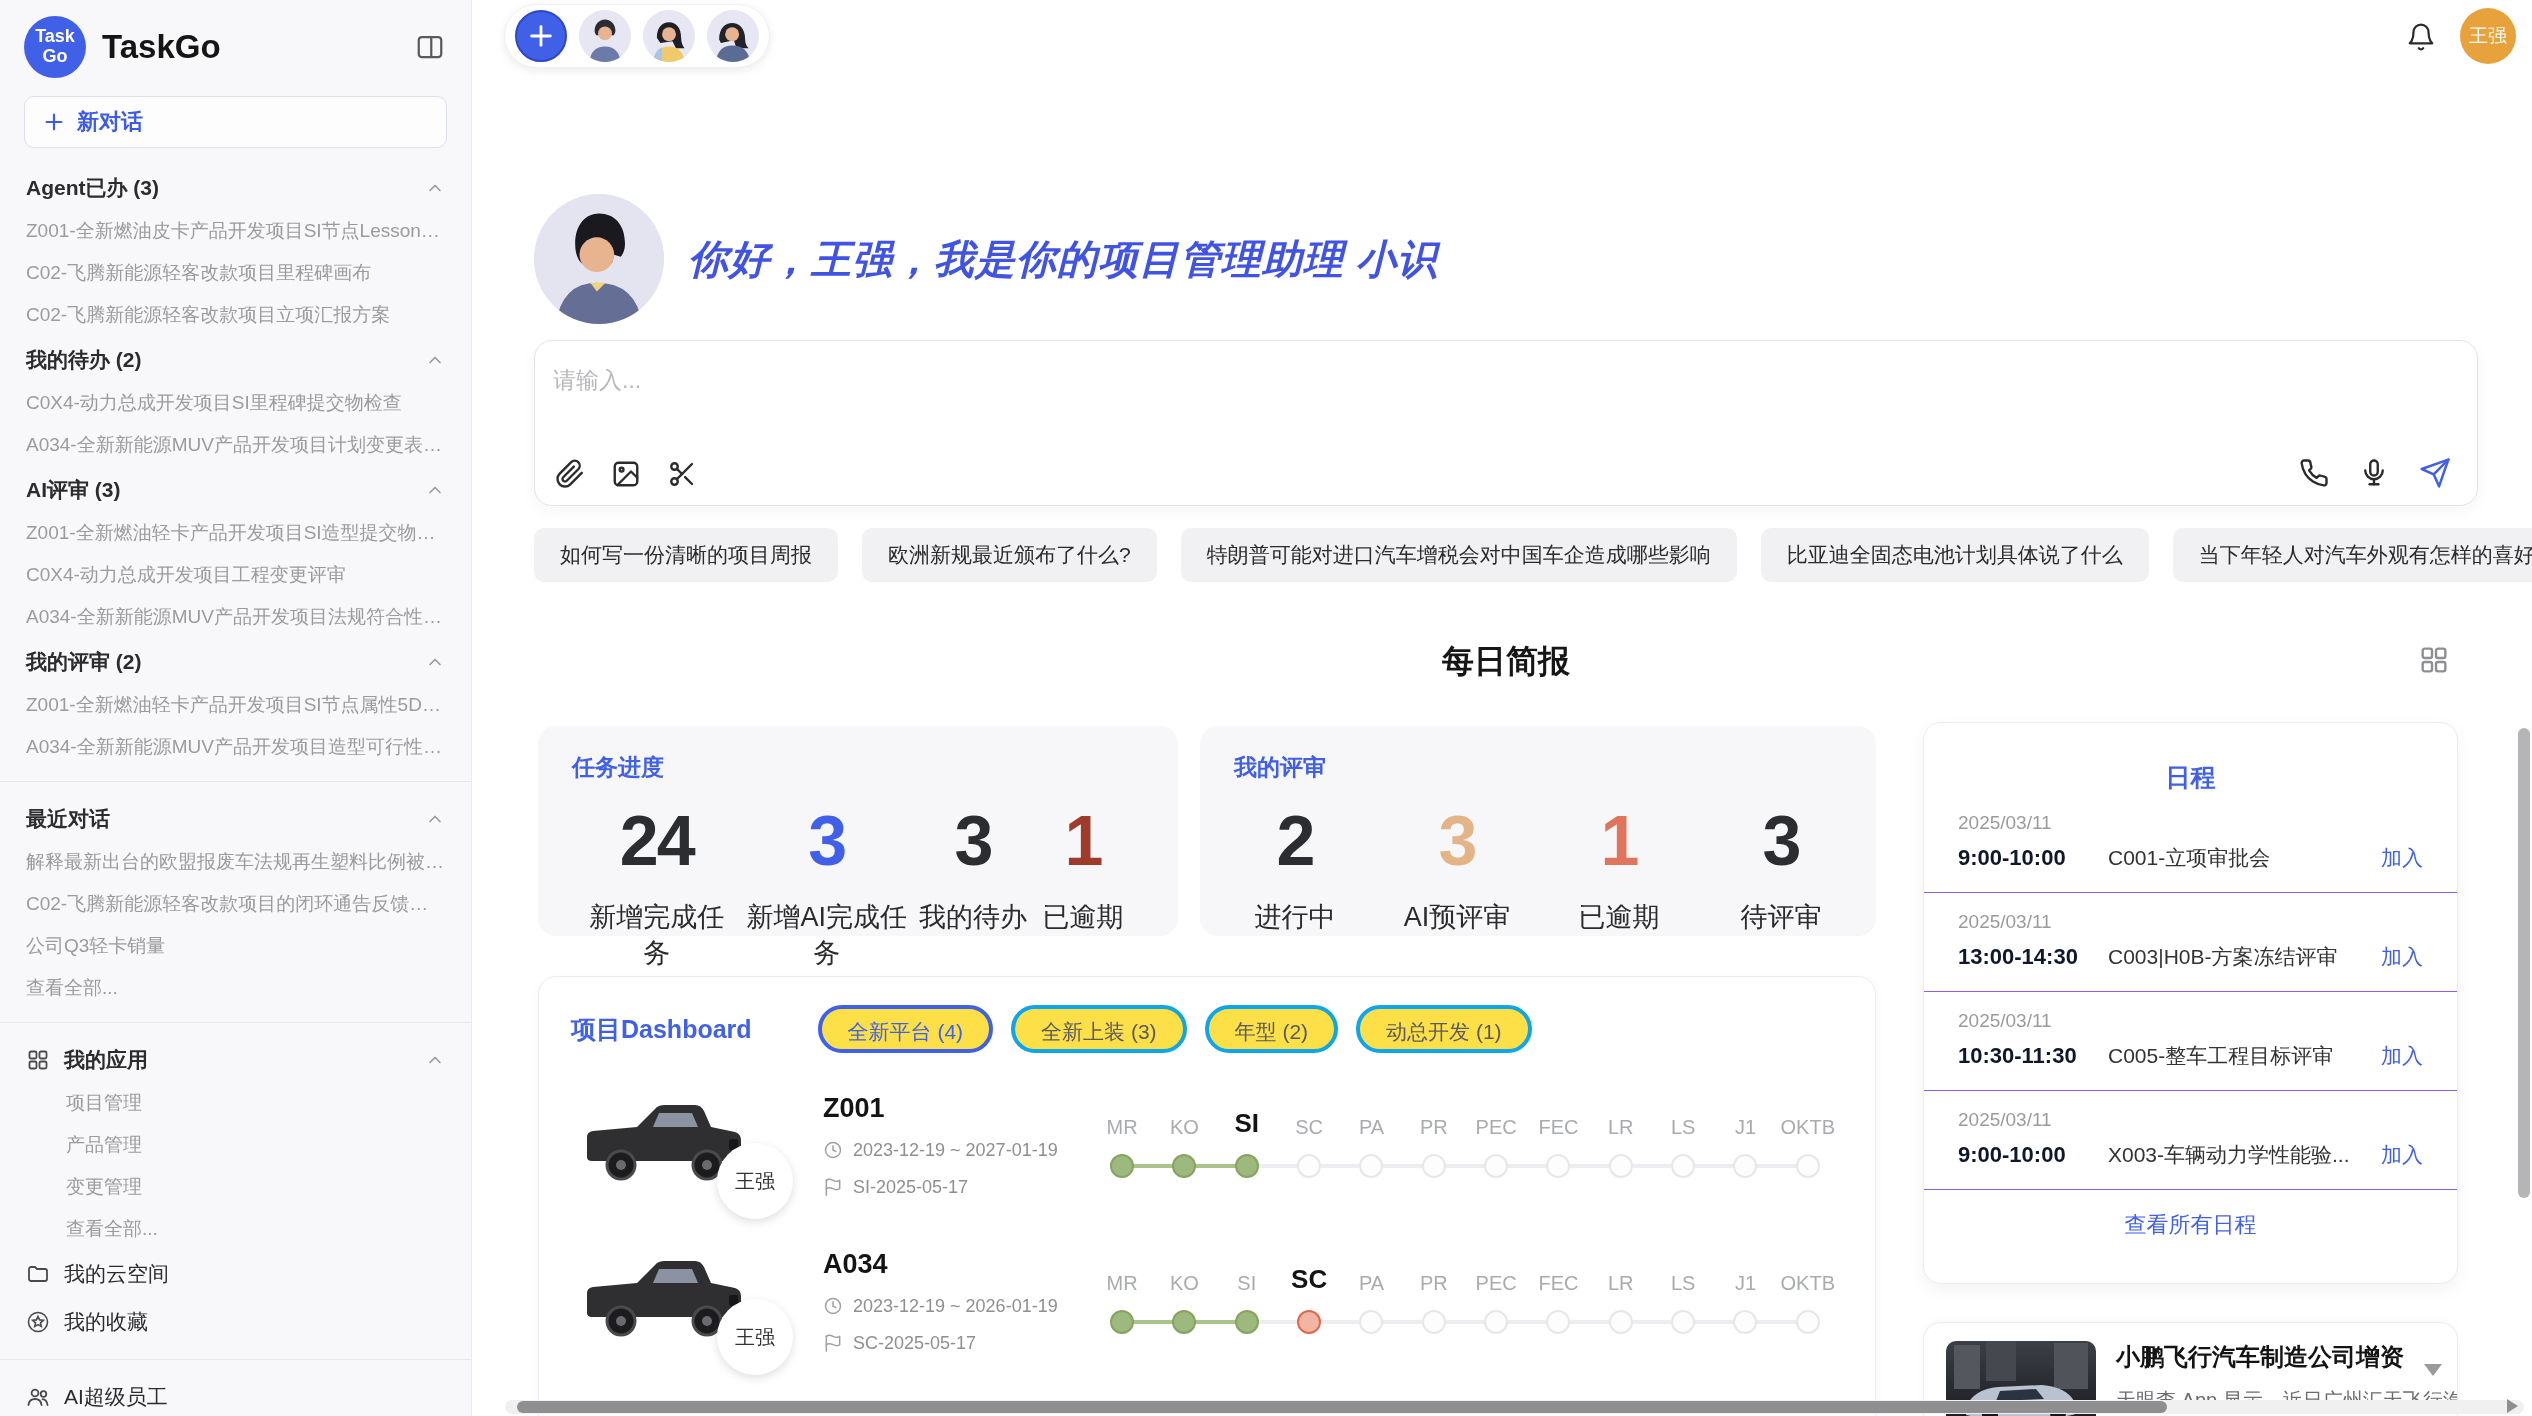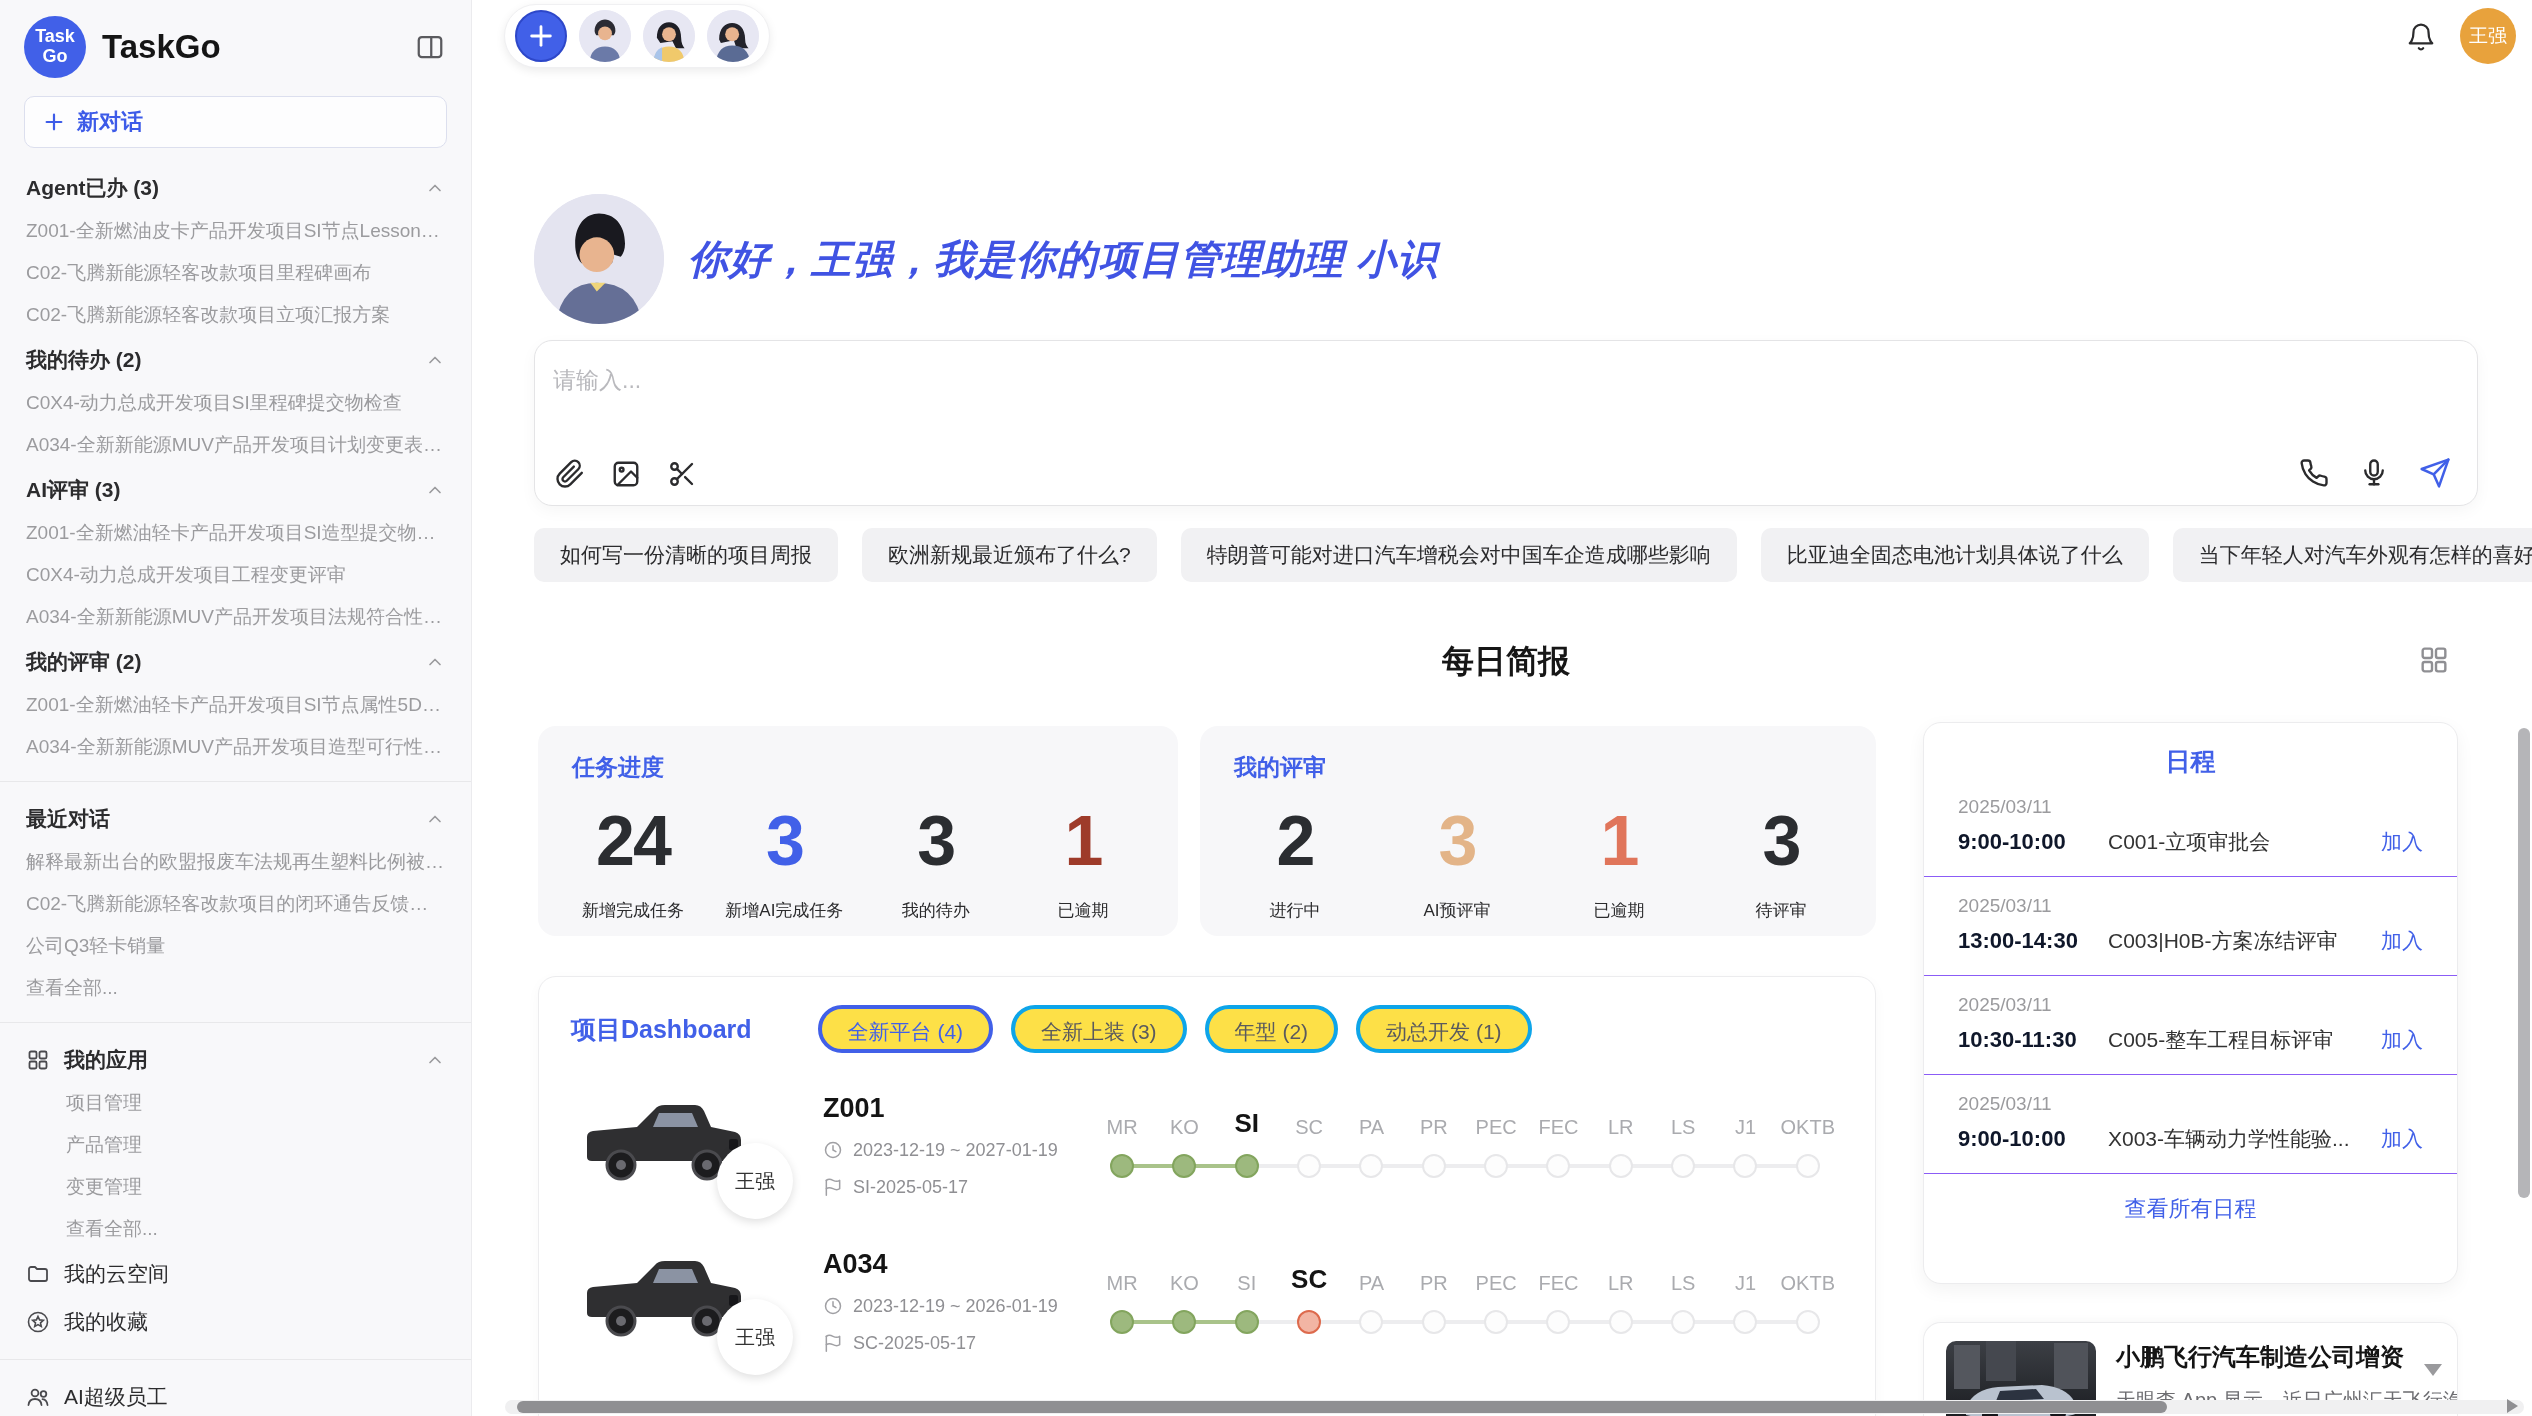--- a/index.html
+++ b/index.html
@@ -46,21 +46,21 @@
   .briefing-title { position:absolute; left:62px; width:1944px; top:640px; text-align:center; font-size:32px; font-weight:700; color:#161616; }
   .briefing-grid { position:absolute; right:82px; top:644px; cursor:pointer; }
 
   .stats-row { position:absolute; left:66px; top:726px; display:flex; gap:22px; }
   .stat-card { background:#f7f7f9; border-radius:18px; padding:26px 34px 30px; height:210px; }
   .stat-card.c0 { width:640px; } .stat-card.c1 { width:676px; }
   .stat-title { color:#4160e8; font-size:23px; font-weight:600; }
   .stat-items { display:flex; justify-content:space-between; margin-top:18px; padding:0 6px; }
   .stat { text-align:center; min-width:110px; }
   .stat-value { font-size:70px; font-weight:700; letter-spacing:-2px; }
-  .stat-label { margin-top:18px; font-size:17px; color:#2b2b2d; }
+  .stat-label { margin-top:18px; font-size:27px; color:#2b2b2d; }
 
   .dash-card { position:absolute; left:66px; top:976px; width:1338px; height:480px; background:#fff; border:1px solid #ececee; border-radius:18px; box-shadow:0 4px 14px rgba(0,0,0,.03); overflow:hidden; }
   .dash-head { display:flex; align-items:center; padding:28px 32px 0; }
   .dash-title { color:#4160e8; font-size:25px; font-weight:600; }
   .dash-tabs { display:flex; gap:18px; margin-left:66px; }
   .tab { border:4px solid #0ea5e9; border-radius:999px; height:48px; line-height:46px; padding:0 26px; font-size:21px; color:#5a5a5e; background:#fde047; cursor:pointer; white-space:nowrap; }
   .tab.active { border-color:#4160e8; color:#4160e8; }
   .proj-row { display:flex; align-items:center; padding:34px 36px 6px 40px; }
   .proj-img-wrap { position:relative; width:170px; height:116px; flex:none; }
   .owner-badge { position:absolute; right:-44px; bottom:-16px; width:76px; height:76px; border-radius:50%; background:#fff; box-shadow:0 3px 10px rgba(0,0,0,.13); display:flex; align-items:center; justify-content:center; font-size:20px; color:#333; }
@@ -74,21 +74,21 @@
   .tl-track { position:relative; height:38px; margin-top:8px; }
   .tl-line { position:absolute; top:17px; height:4px; background:#ededef; border-radius:2px; }
   .tl-line.done { background:#a9c38a; }
   .tl-nodes { position:absolute; inset:0; display:flex; }
   .tl-nodecell { flex:1; display:flex; align-items:center; justify-content:center; }
   .node { width:24px; height:24px; border-radius:50%; background:#fdfdfd; border:2px solid #e7e7e9; }
   .node.done { background:#9db97e; border-color:#83a55e; }
   .node.overdue { background:#f2b5a4; border-color:#dd6a4d; }
 
   .sched-card { position:absolute; left:1451px; top:722px; width:535px; height:562px; background:#fff; border:1px solid #ececee; border-radius:18px; box-shadow:0 6px 18px rgba(0,0,0,.05); overflow:hidden; }
-  .sched-title { text-align:center; color:#4160e8; font-size:25px; font-weight:600; margin-top:22px; }
+  .sched-title { text-align:center; color:#4160e8; font-size:25px; font-weight:600; margin-top:38px; }
   .event { padding:18px 34px 20px; border-bottom:1px solid #8b5cf6; }
   .event-date { color:#9b9b9e; font-size:19px; }
   .event-row { display:flex; align-items:center; margin-top:10px; }
   .event-time { color:#0f172a; font-size:22px; font-weight:700; width:150px; flex:none; }
   .event-name { color:#333; font-size:21px; flex:1; white-space:nowrap; overflow:hidden; text-overflow:ellipsis; }
   .event-join { color:#4160e8; font-size:21px; cursor:pointer; margin-left:14px; }
   .sched-footer { text-align:center; color:#4160e8; font-size:22px; margin-top:20px; cursor:pointer; }
 
   .news-card { position:absolute; left:1451px; top:1322px; width:535px; height:94px; background:#fff; border:1px solid #ececee; border-radius:18px 18px 0 0; border-bottom:none; overflow:hidden; box-shadow:0 -2px 10px rgba(0,0,0,.03); }
   .news-inner { display:flex; padding:18px 22px; gap:20px; }

